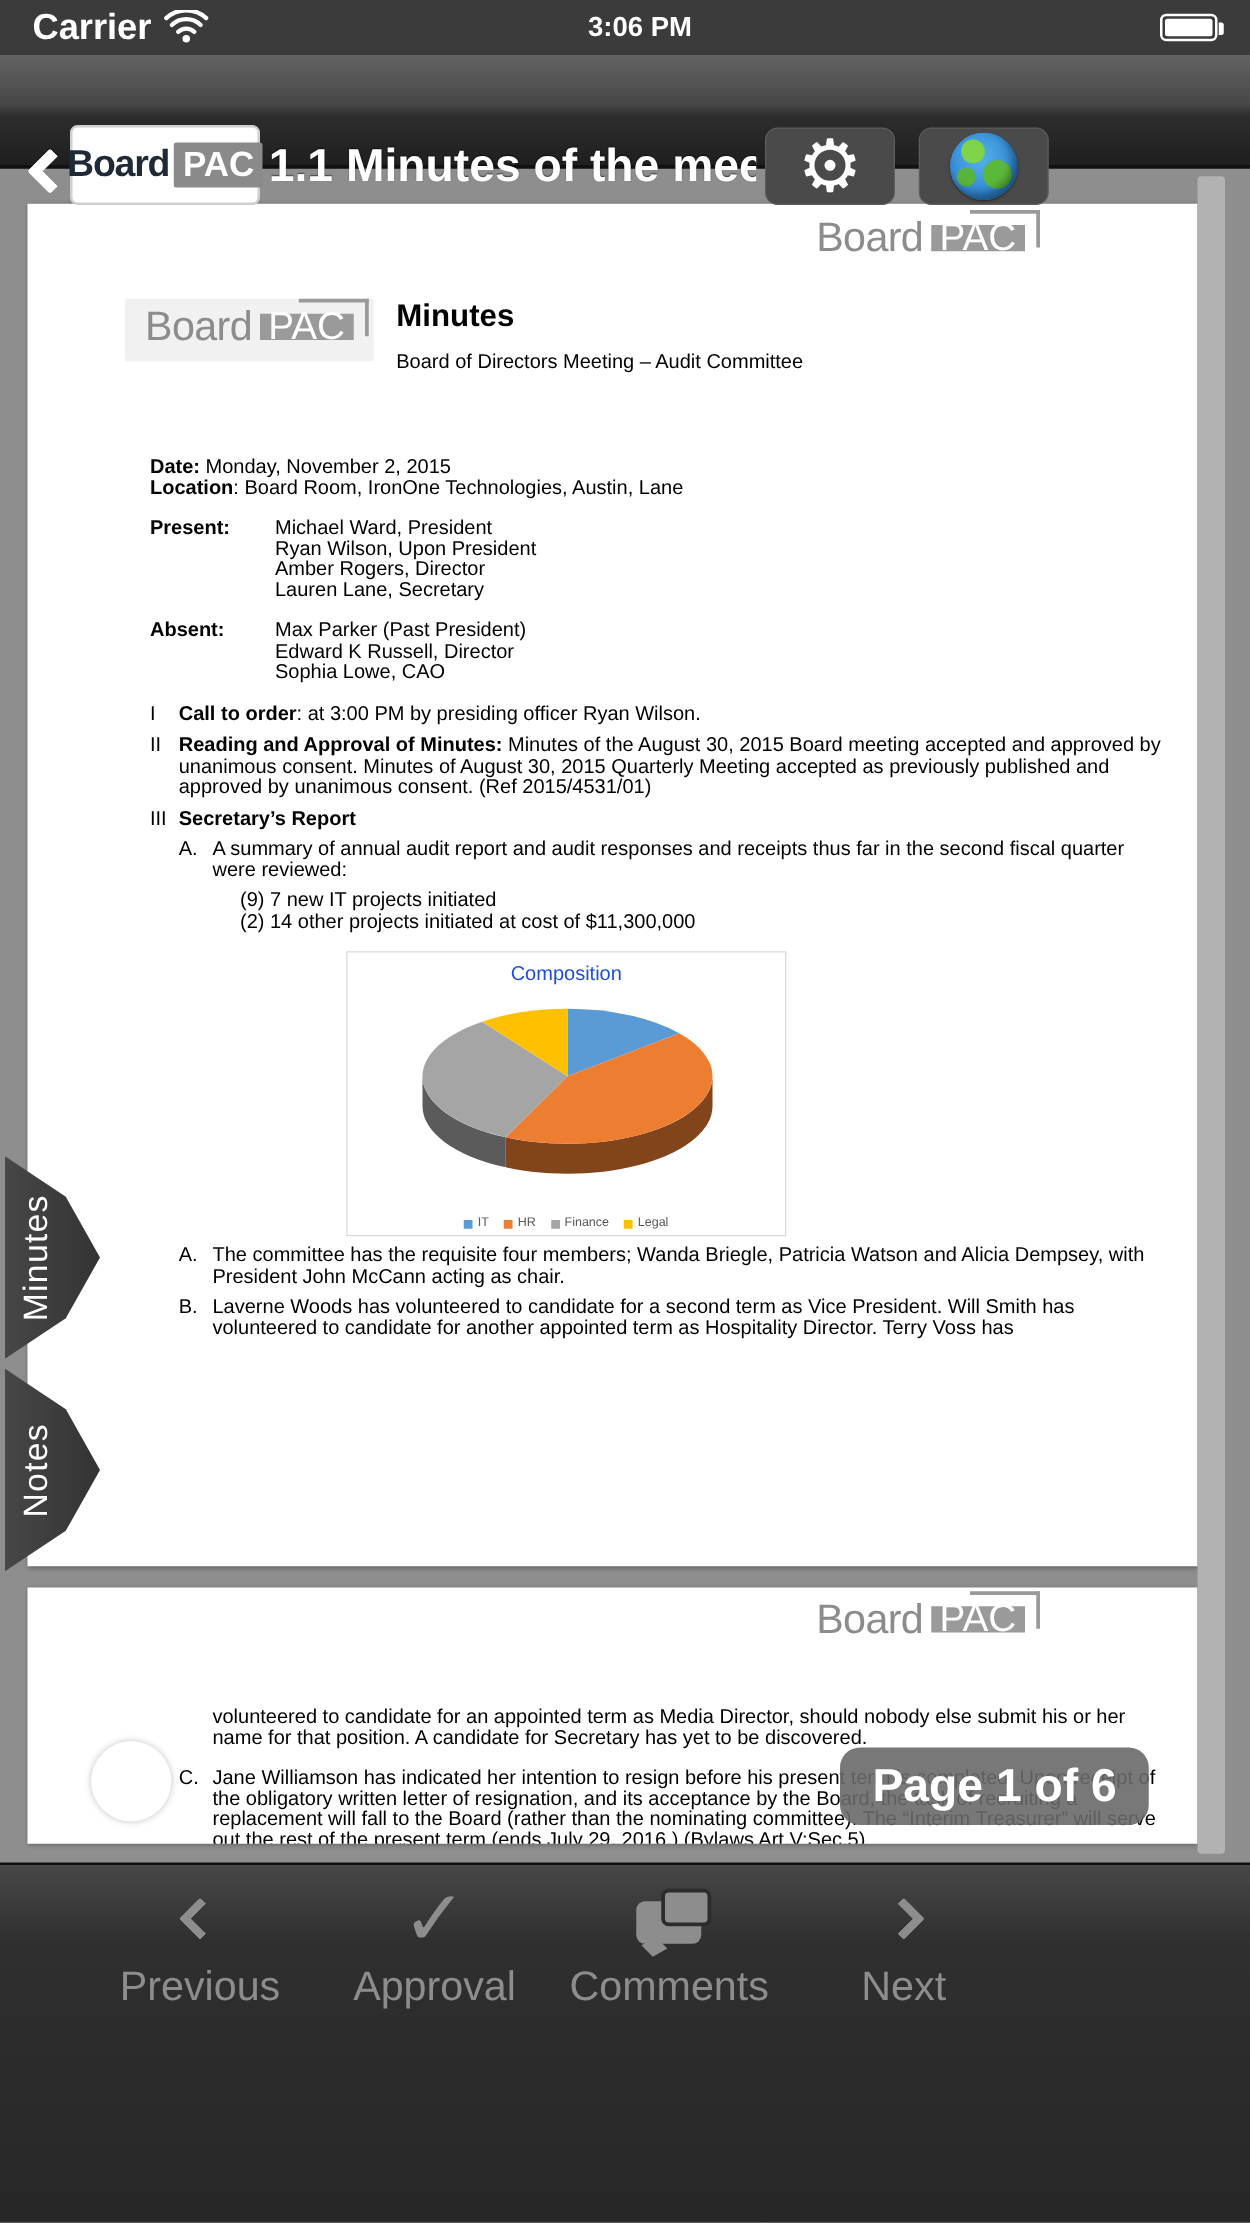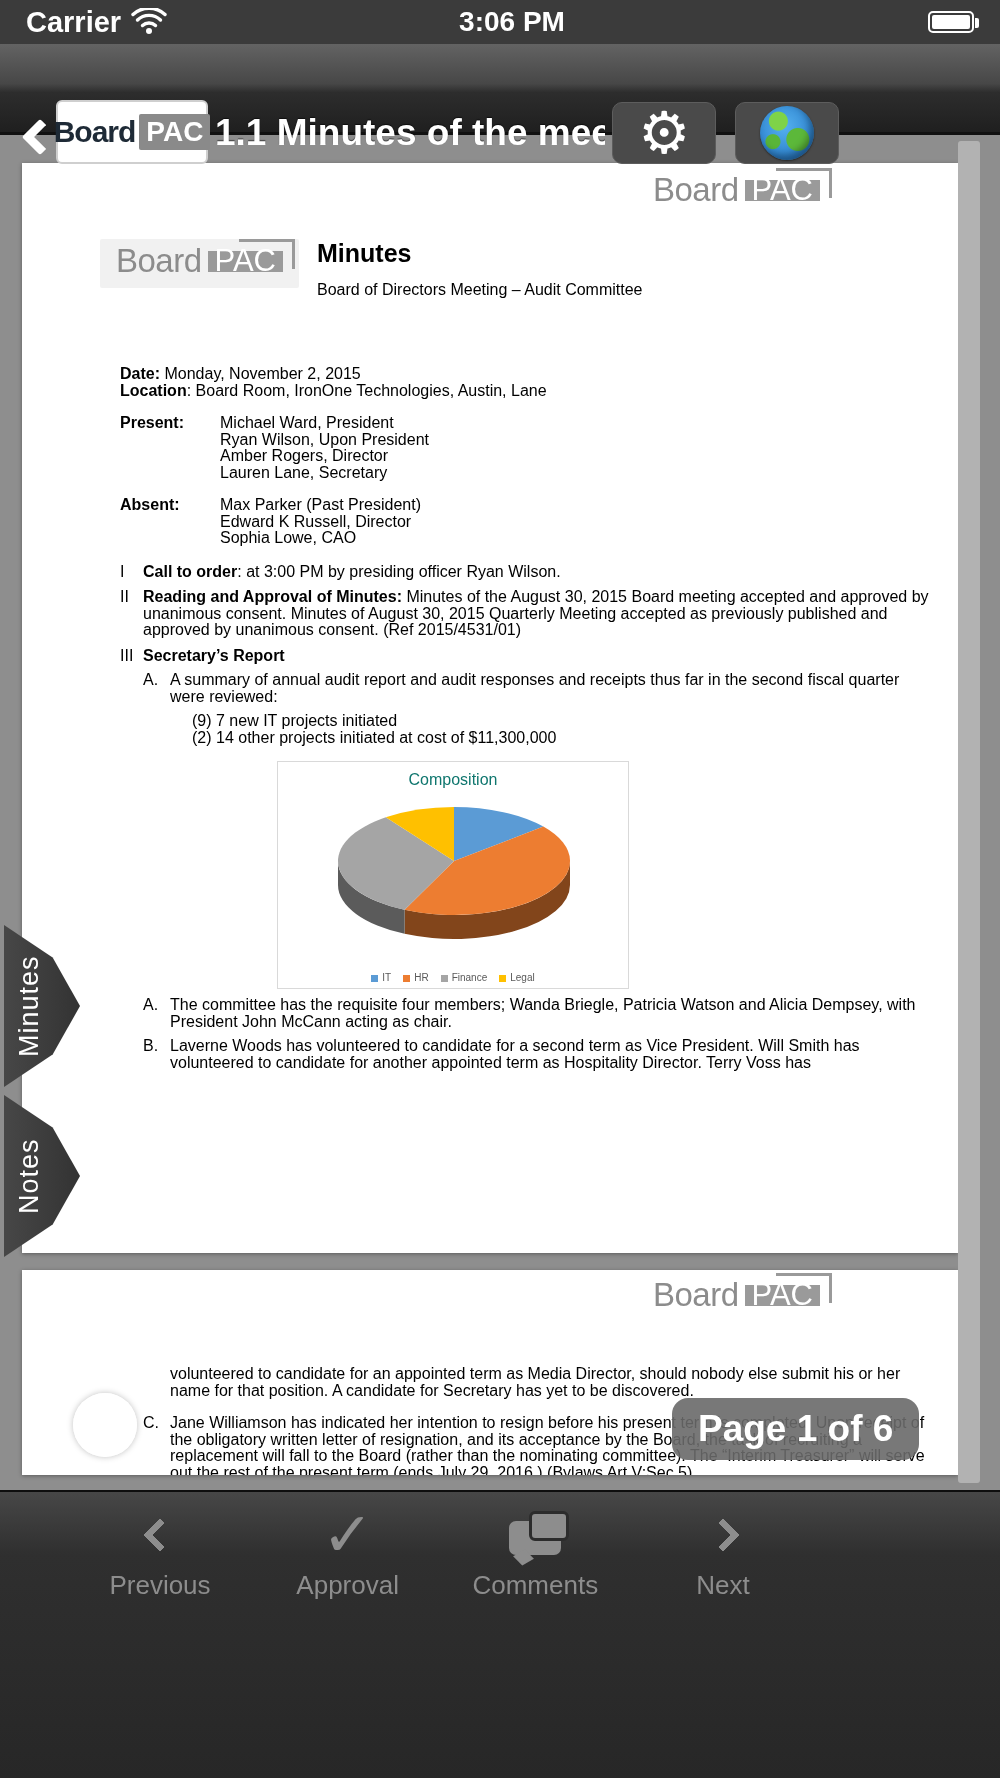--- a/index.html
+++ b/index.html
@@ -11,21 +11,21 @@
   }
 
   
   .status-bar{
     position:absolute;top:0;left:0;right:0;height:44px;
     background:#3b3b3b;color:#fff;
     display:flex;align-items:center;justify-content:space-between;
     padding:0 26px;z-index:20;
   }
   .sb-left{display:flex;align-items:center;gap:10px;font-size:29px;font-weight:600;}
-  .sb-time{position:absolute;left:0;right:0;text-align:center;font-size:28px;font-weight:700;pointer-events:none;margin-left:24px;}
+  .sb-time{position:absolute;left:0;right:0;text-align:center;font-size:22px;font-weight:700;pointer-events:none;margin-left:24px;}
   .battery{position:relative;width:46px;height:22px;border:2px solid #fff;border-radius:5px;}
   .battery::before{content:'';position:absolute;inset:2px;background:#fff;border-radius:2px;}
   .battery::after{content:'';position:absolute;right:-7px;top:5px;width:4px;height:10px;background:#fff;border-radius:0 2px 2px 0;}
 
   
   .nav-bar{
     position:absolute;top:44px;left:0;right:0;height:91px;
     background:linear-gradient(180deg,#636363 0%,#474747 45%,#2d2d2d 55%,#1f1f1f 100%);
     border-bottom:3px solid #111;z-index:20;
   }
@@ -100,21 +100,21 @@
   .sitem{display:flex;margin-left:23px;margin-top:8px;}
   .snum{width:27px;flex:none;}
   .sbody{margin:0;flex:1;}
 
   .sslines{margin-left:72px;margin-top:8px;}
 
   .cont-para{margin:82px 0 16px 50px;}
 
   
   .chart-box{width:352px;height:228px;border:1px solid #d9d9d9;margin:15px 0 0 157px;padding-top:10px;background:#fff;}
-  .chart-title{text-align:center;color:#0f766e;font-size:16px;margin:0 0 6px 0;}
+  .chart-title{text-align:center;color:#1d4ed8;font-size:16px;margin:0 0 6px 0;}
   .chart-legend{display:flex;justify-content:center;gap:12px;margin-top:2px;font-size:10px;color:#595959;}
   .legend-item{display:flex;align-items:center;gap:4px;}
   .lm{display:inline-block;width:7px;height:7px;}
 
   
   .side-tab{
     position:absolute;left:4px;width:76px;height:162px;z-index:4;cursor:pointer;
     background:linear-gradient(90deg,#474747,#333);
     clip-path:polygon(0 0, 64% 20%, 100% 50%, 64% 80%, 0 100%);
     filter:drop-shadow(2px 2px 3px rgba(0,0,0,.45));
@@ -143,21 +143,21 @@
   
   .toolbar{
     position:absolute;bottom:0;left:0;right:0;height:288px;
     background:linear-gradient(180deg,#474747 0%,#2f2f2f 22%,#272727 100%);
     border-top:2px solid #0e0e0e;z-index:20;
     display:flex;align-items:flex-start;justify-content:space-between;
     padding:14px 212px 0 95px;
   }
   .tb-item{display:flex;flex-direction:column;align-items:center;width:130px;cursor:pointer;}
   .tb-icon{height:58px;display:flex;align-items:center;justify-content:center;color:#8d8d8d;}
-  .tb-label{color:#8d8d8d;font-size:26px;margin-top:6px;}
+  .tb-label{color:#8d8d8d;font-size:33px;margin-top:6px;}
   .chev{display:inline-block;width:24px;height:24px;border-left:7px solid #8d8d8d;border-bottom:7px solid #8d8d8d;border-radius:2px;}
   .chev-left{transform:rotate(45deg);}
   .chev-right{transform:rotate(225deg);}
   .check-glyph{font-size:62px;line-height:1;font-family:"DejaVu Sans",sans-serif;}
   .bubble{position:relative;width:52px;height:34px;background:#8d8d8d;border-radius:7px;margin-top:6px;}
   .bubble::before{content:'';position:absolute;left:8px;bottom:-9px;width:13px;height:13px;background:#8d8d8d;transform:rotate(45deg) skewX(-15deg);}
   .bubble::after{content:'';position:absolute;right:-8px;top:-10px;width:34px;height:24px;background:#8d8d8d;border:3px solid #2c2c2c;border-radius:6px;}
 </style>
 </head>
 <body>

